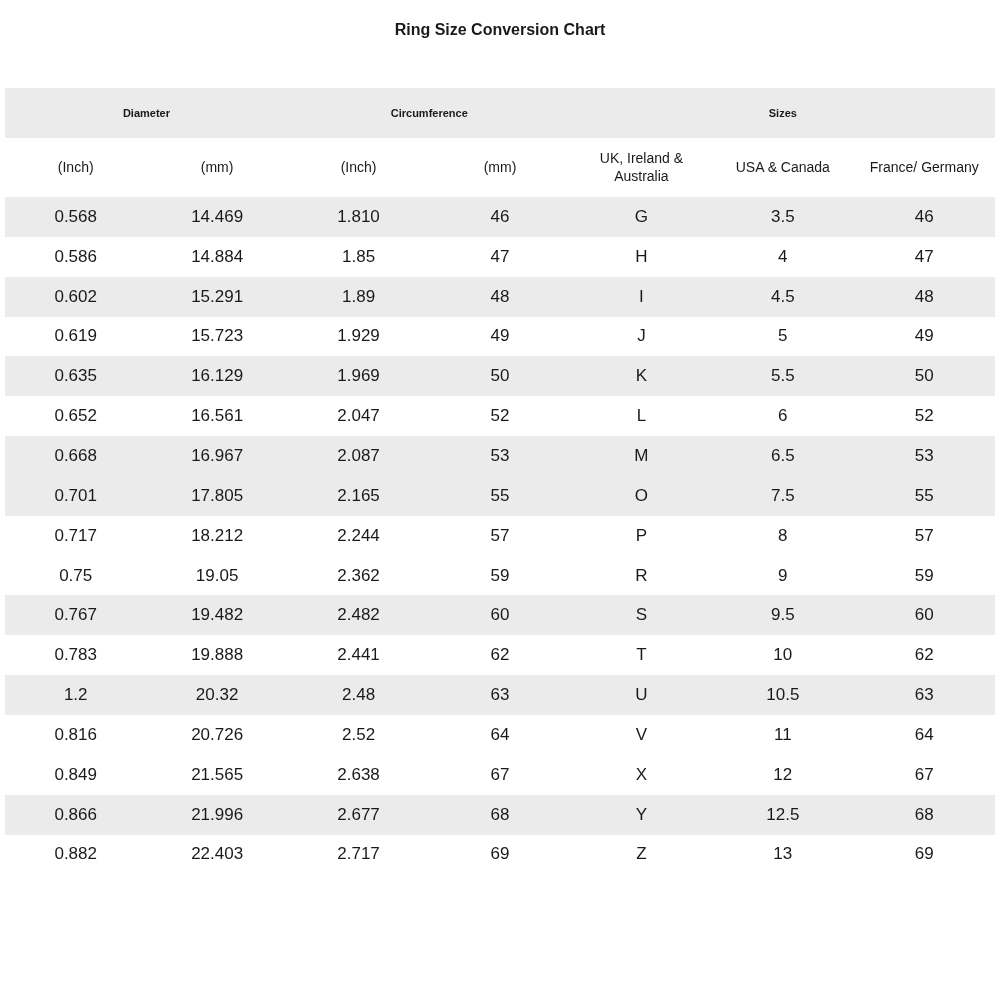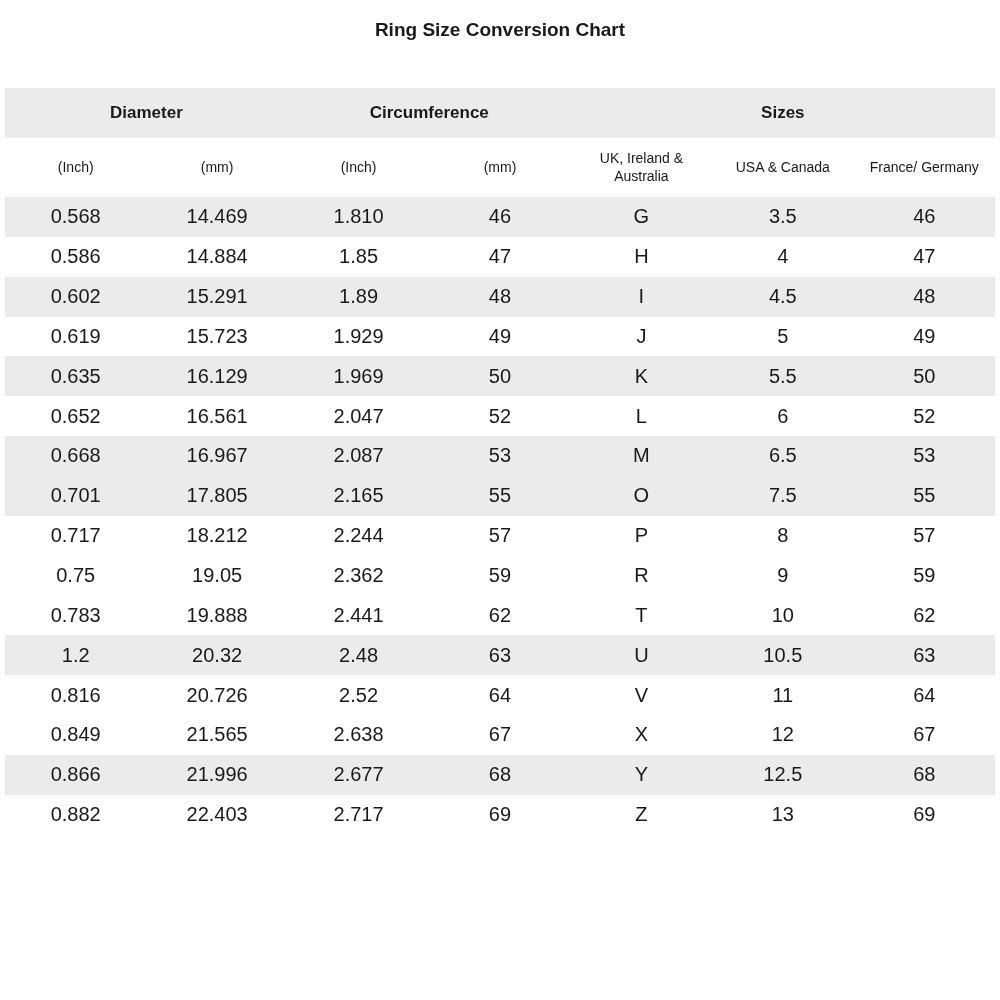--- a/index.html
+++ b/index.html
@@ -9,21 +9,21 @@
   }
   html,body{margin:0;padding:0;}
   body{
     width:1000px;height:1000px;
     background:var(--bg);
     color:var(--text);
     font-family:"Liberation Sans",sans-serif;
   }
   .page-title{
     margin:18px 0 0;
-    font-size:19px;
+    font-size:16px;
     line-height:24px;
     font-weight:bold;
     text-align:center;
     color:var(--text);
   }
   .table-wrap{
     width:990px;
     margin:46px auto 0;
   }
   table{
@@ -35,29 +35,29 @@
     text-align:center;
     vertical-align:middle;
     padding:0;
     font-weight:normal;
     color:var(--text);
   }
   thead tr.group-row{height:50px;}
   thead tr.group-row th{
     background:var(--stripe);
     font-weight:bold;
-    font-size:17px;
+    font-size:11px;
   }
   thead tr.sub-row{height:59px;}
   thead tr.sub-row th{
     font-size:14px;
     line-height:1.25;
     padding:0 8px;
   }
-  tbody tr{height:39.85px;font-size:20px;margin-left:24px;}
+  tbody tr{height:39.85px;font-size:17px;margin-left:24px;}
   tbody tr.stripe{background:var(--stripe);}
 </style>
 </head>
 <body>
 
 <h1 class="page-title">Ring Size Conversion Chart</h1>
 
 <div class="table-wrap">
   <table>
     <colgroup>
@@ -169,20 +169,29 @@
         </tr>
         <tr>
           <td>0.75</td>
           <td>19.05</td>
           <td>2.362</td>
           <td>59</td>
           <td>R</td>
           <td>9</td>
           <td>59</td>
         </tr>
+        <tr class="stripe">
+          <td>0.767</td>
+          <td>19.482</td>
+          <td>2.482</td>
+          <td>60</td>
+          <td>S</td>
+          <td>9.5</td>
+          <td>60</td>
+        </tr>
         <tr>
           <td>0.783</td>
           <td>19.888</td>
           <td>2.441</td>
           <td>62</td>
           <td>T</td>
           <td>10</td>
           <td>62</td>
         </tr>
         <tr class="stripe">

